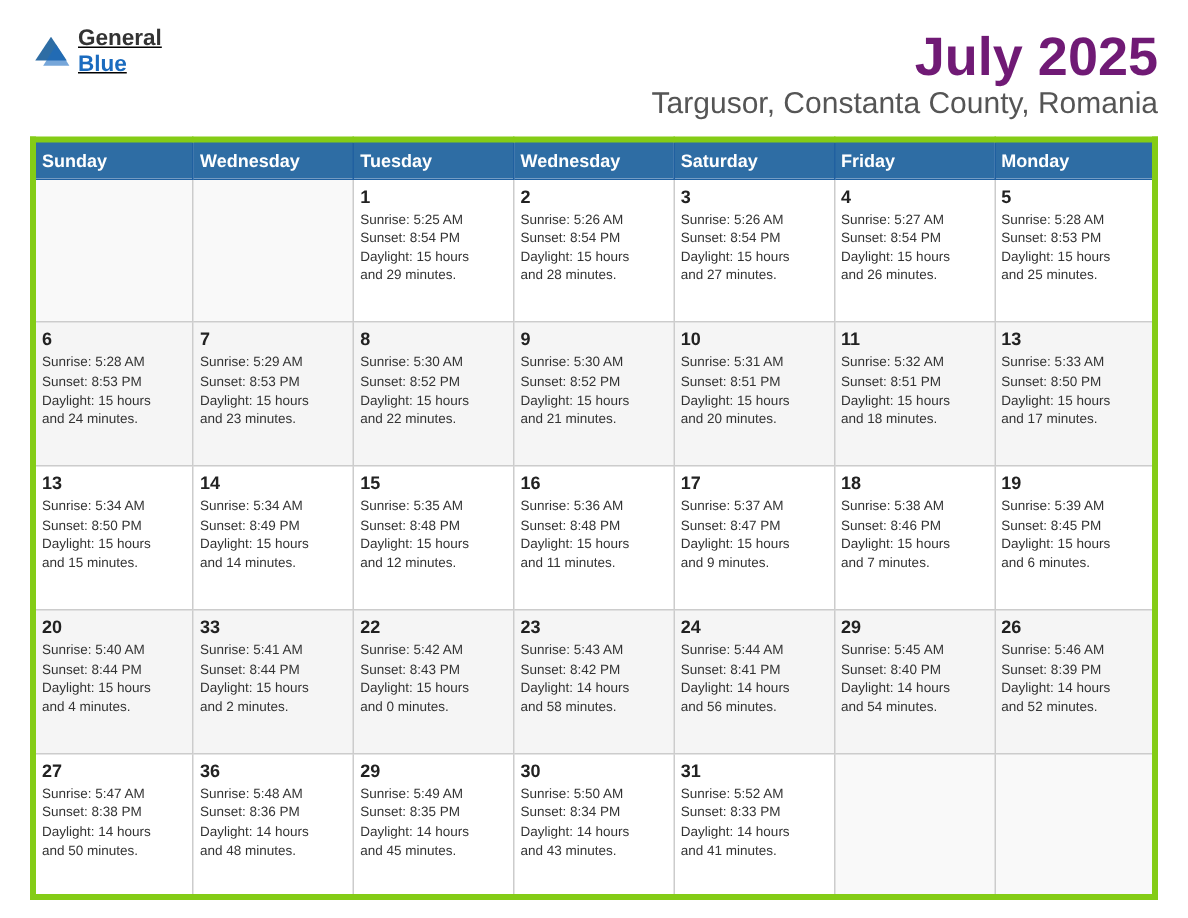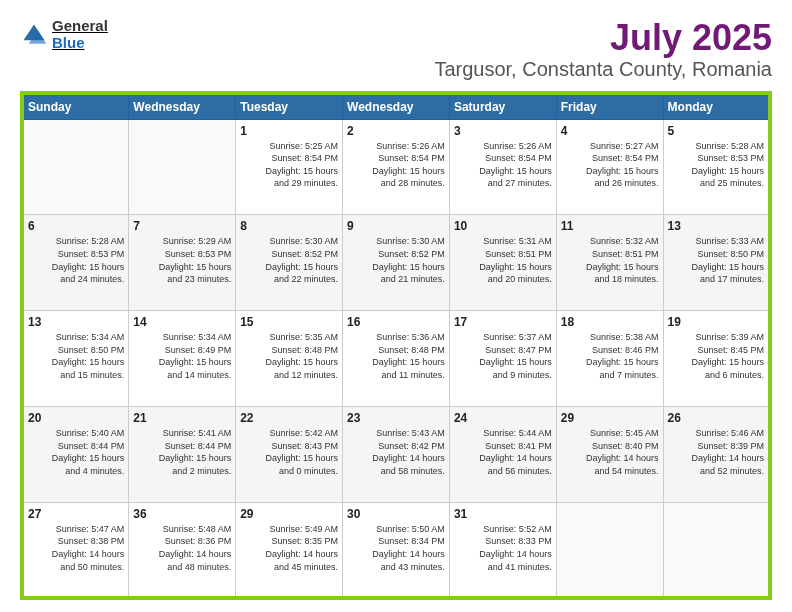--- a/index.html
+++ b/index.html
@@ -96,21 +96,20 @@
       font-size: 12px;
       font-weight: bold;
       color: #222;
       display: block;
       margin-bottom: 2px;
     }
     .day-info {
       font-size: 9px;
       color: #333;
       line-height: 1.4;
-      text-align: right;
     }
     .empty-cell {
       background: #f9f9f9 !important;
     }
   </style>
 </head>
 <body>
 
 <div class="page">
   <div class="header">
@@ -226,21 +225,21 @@
             <span class="day-num">19</span>
             <div class="day-info">Sunrise: 5:39 AM<br>Sunset: 8:45 PM<br>Daylight: 15 hours<br>and 6 minutes.</div>
           </td>
         </tr>
         <tr>
           <td>
             <span class="day-num">20</span>
             <div class="day-info">Sunrise: 5:40 AM<br>Sunset: 8:44 PM<br>Daylight: 15 hours<br>and 4 minutes.</div>
           </td>
           <td>
-            <span class="day-num">21</span>
+            <span class="day-num">33</span>
             <div class="day-info">Sunrise: 5:41 AM<br>Sunset: 8:44 PM<br>Daylight: 15 hours<br>and 2 minutes.</div>
           </td>
           <td>
             <span class="day-num">22</span>
             <div class="day-info">Sunrise: 5:42 AM<br>Sunset: 8:43 PM<br>Daylight: 15 hours<br>and 0 minutes.</div>
           </td>
           <td>
             <span class="day-num">23</span>
             <div class="day-info">Sunrise: 5:43 AM<br>Sunset: 8:42 PM<br>Daylight: 14 hours<br>and 58 minutes.</div>
           </td>

